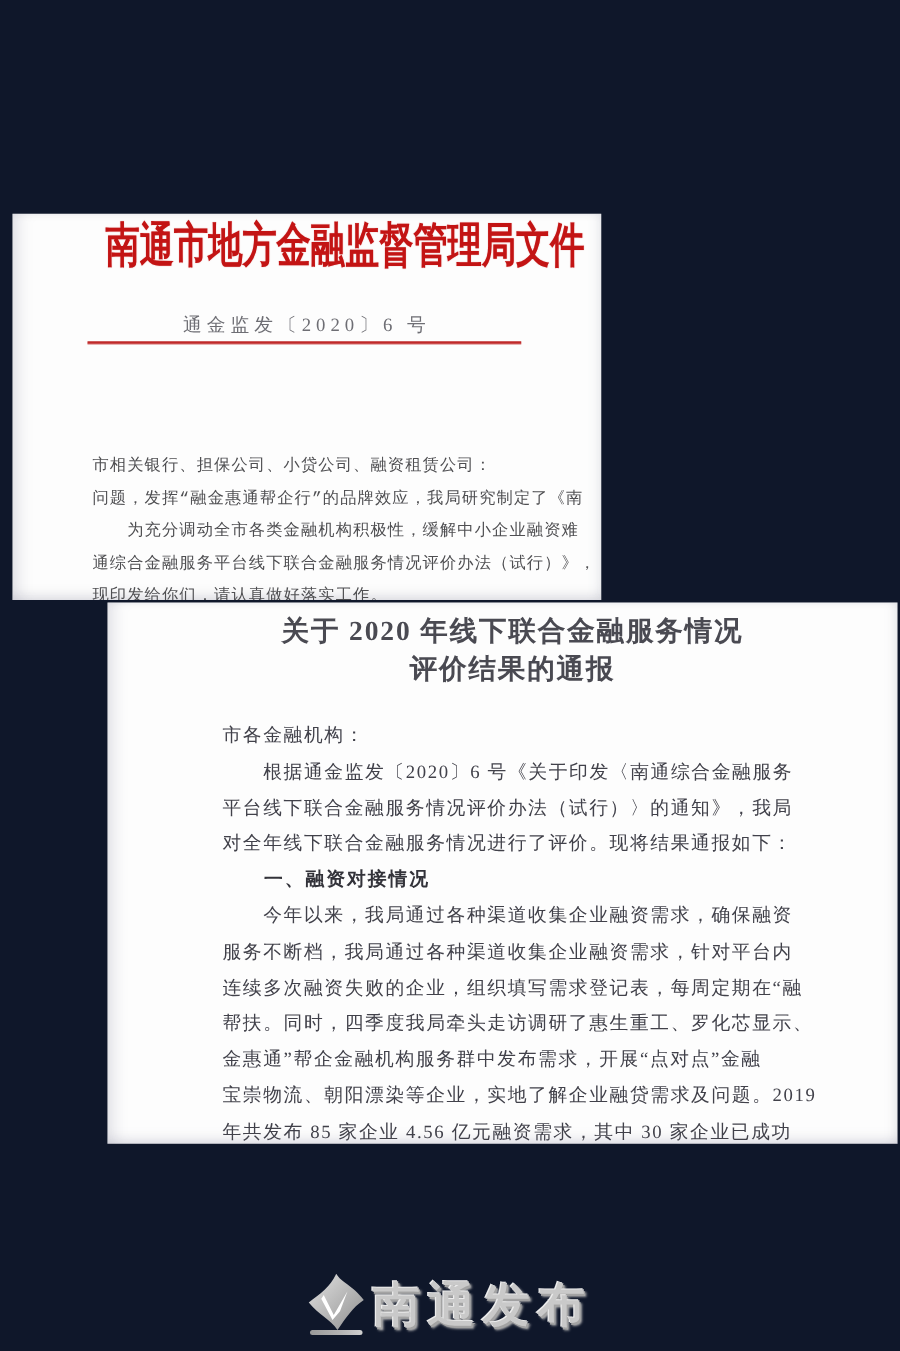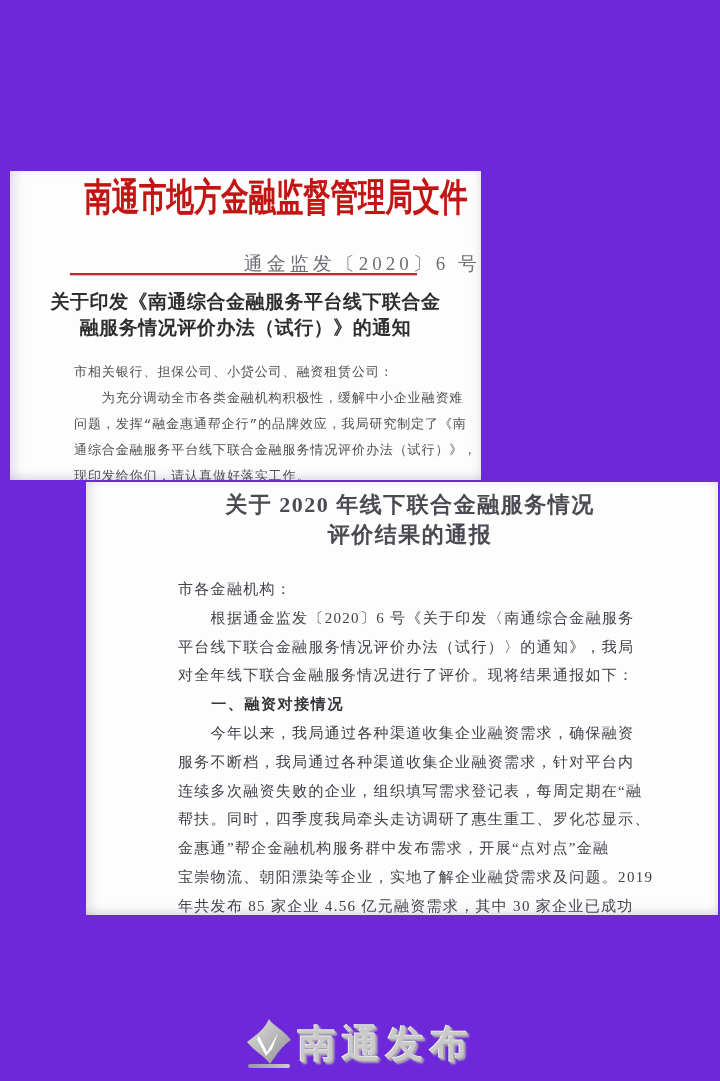--- a/index.html
+++ b/index.html
@@ -1,18 +1,18 @@
 <!DOCTYPE html>
 <html><head>
 <meta charset="utf-8">
 <style>
   html,body{margin:0;padding:0;background:#ffffff;}
   .canvas{
     position:relative;width:720px;height:1081px;margin:0 auto;
-    background:#6d28d9;overflow:hidden;
+    background:#0f172a;overflow:hidden;
     font-family:"Liberation Serif", serif;
   }
   
   .doc{
     position:absolute;background:#fdfdfd;
     box-shadow:
       inset 12px 0 12px -7px rgba(120,122,145,.20),
       inset -7px 0 9px -5px rgba(120,122,145,.16),
       inset 0 -9px 9px -5px rgba(120,122,145,.20),
       inset 0 5px 7px -5px rgba(120,122,145,.10);
@@ -21,22 +21,22 @@
   
   .doc1{left:10px;top:171px;width:471px;height:309px;}
   .banner-wrap{position:absolute;top:6px;left:0;width:100%;text-align:center;}
   .banner{
     display:inline-block;transform:scaleX(.72);transform-origin:center;
     font-size:38px;font-weight:bold;color:#c31414;white-space:nowrap;
     font-family:"Liberation Serif", serif;line-height:40px;
     text-shadow:0 0 1px rgba(195,20,20,.55);
   }
   .docnum{
-    position:absolute;top:80px;left:0;width:100%;text-align:right;
-    font-size:19px;letter-spacing:4px;color:#6e6e74;
+    position:absolute;top:80px;left:0;width:100%;text-align:center;
+    font-size:15px;letter-spacing:4px;color:#6e6e74;
   }
   .redline{position:absolute;top:102px;left:60px;width:347px;height:2px;background:#c02a2a;box-shadow:0 1px 0 rgba(192,42,42,.35);}
   .title1{
     position:absolute;top:118px;left:0;width:100%;margin:0;text-align:center;
     font-size:19px;font-weight:bold;color:#2e2e30;line-height:26px;letter-spacing:.5px;
   }
   .body1{
     position:absolute;top:189px;left:64px;width:396px;
     font-size:13px;line-height:26px;letter-spacing:.9px;color:#4f4f52;
     white-space:nowrap;
@@ -77,28 +77,24 @@
 <body>
 
 <div class="canvas">
 
   <section class="doc doc1">
     <div class="banner-wrap">
       <span class="banner">南通市地方金融监督管理局文件</span>
     </div>
     <div class="docnum">通金监发〔2020〕6 号</div>
     <div class="redline"></div>
-    <h1 class="title1">
-      <span class="tline line" style="display:block">关于印发《南通综合金融服务平台线下联合金</span>
-      <span class="tline line" style="display:block">融服务情况评价办法（试行）》的通知</span>
-    </h1>
     <div class="body1">
       <div class="line">市相关银行、担保公司、小贷公司、融资租赁公司：</div>
+      <div class="line">问题，发挥“融金惠通帮企行”的品牌效应，我局研究制定了《南</div>
       <div class="line">　　为充分调动全市各类金融机构积极性，缓解中小企业融资难</div>
-      <div class="line">问题，发挥“融金惠通帮企行”的品牌效应，我局研究制定了《南</div>
       <div class="line">通综合金融服务平台线下联合金融服务情况评价办法（试行）》，</div>
       <div class="line">现印发给你们，请认真做好落实工作。</div>
     </div>
   </section>
 
   <section class="doc doc2">
     <h2 class="title2">
       <span class="tline">关于 2020 年线下联合金融服务情况</span>
       <span class="tline">评价结果的通报</span>
     </h2>

